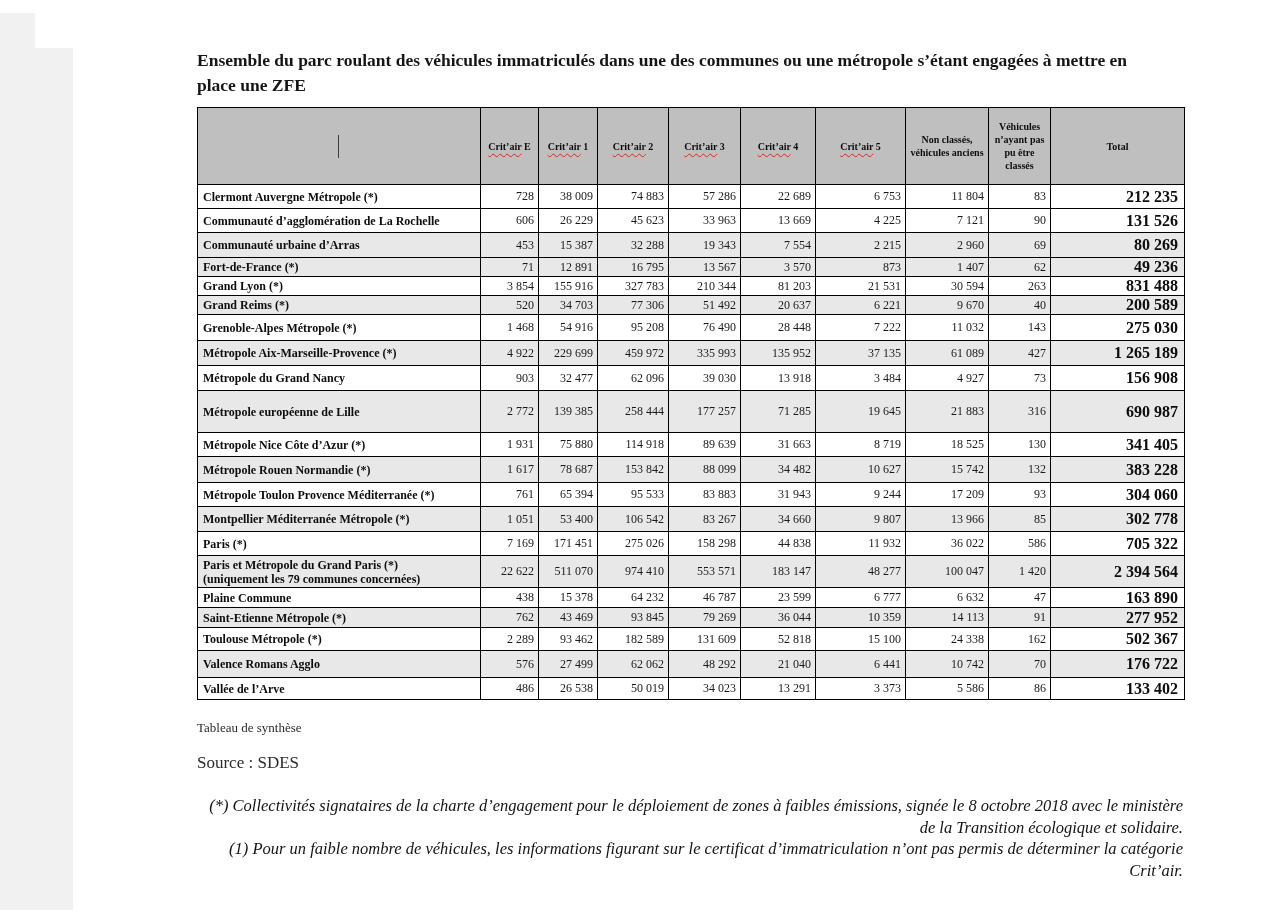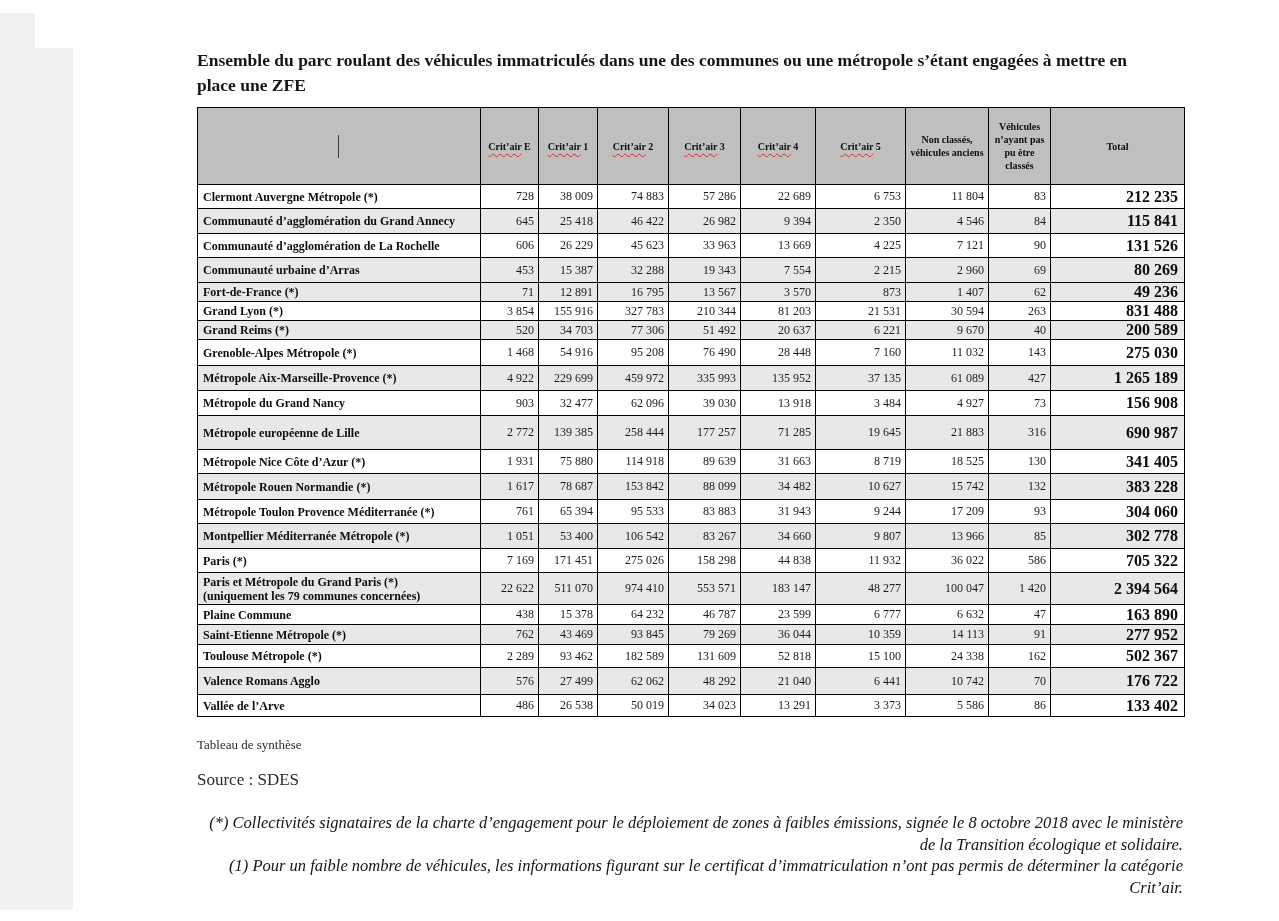--- a/index.html
+++ b/index.html
@@ -75,32 +75,20 @@
           <td class="num">728</td>
           <td class="num">38 009</td>
           <td class="num">74 883</td>
           <td class="num">57 286</td>
           <td class="num">22 689</td>
           <td class="num">6 753</td>
           <td class="num">11 804</td>
           <td class="num">83</td>
           <td class="tot">212 235</td>
         </tr>
-        <tr class="alt" style="height: 25px;">
-          <td class="lbl">Communauté d’agglomération du Grand Annecy</td>
-          <td class="num">645</td>
-          <td class="num">25 418</td>
-          <td class="num">46 422</td>
-          <td class="num">26 982</td>
-          <td class="num">9 394</td>
-          <td class="num">2 350</td>
-          <td class="num">4 546</td>
-          <td class="num">84</td>
-          <td class="tot">115 841</td>
-        </tr>
         <tr style="height: 24px;">
           <td class="lbl">Communauté d’agglomération de La Rochelle</td>
           <td class="num">606</td>
           <td class="num">26 229</td>
           <td class="num">45 623</td>
           <td class="num">33 963</td>
           <td class="num">13 669</td>
           <td class="num">4 225</td>
           <td class="num">7 121</td>
           <td class="num">90</td>
@@ -154,21 +142,21 @@
           <td class="num">40</td>
           <td class="tot">200 589</td>
         </tr>
         <tr style="height: 26px;">
           <td class="lbl">Grenoble-Alpes Métropole (*)</td>
           <td class="num">1 468</td>
           <td class="num">54 916</td>
           <td class="num">95 208</td>
           <td class="num">76 490</td>
           <td class="num">28 448</td>
-          <td class="num">7 160</td>
+          <td class="num">7 222</td>
           <td class="num">11 032</td>
           <td class="num">143</td>
           <td class="tot">275 030</td>
         </tr>
         <tr class="alt" style="height: 25px;">
           <td class="lbl">Métropole Aix-Marseille-Provence (*)</td>
           <td class="num">4 922</td>
           <td class="num">229 699</td>
           <td class="num">459 972</td>
           <td class="num">335 993</td>
@@ -183,21 +171,21 @@
           <td class="num">903</td>
           <td class="num">32 477</td>
           <td class="num">62 096</td>
           <td class="num">39 030</td>
           <td class="num">13 918</td>
           <td class="num">3 484</td>
           <td class="num">4 927</td>
           <td class="num">73</td>
           <td class="tot">156 908</td>
         </tr>
-        <tr class="alt" style="height: 34px;">
+        <tr class="alt" style="height: 42px;">
           <td class="lbl">Métropole européenne de Lille</td>
           <td class="num">2 772</td>
           <td class="num">139 385</td>
           <td class="num">258 444</td>
           <td class="num">177 257</td>
           <td class="num">71 285</td>
           <td class="num">19 645</td>
           <td class="num">21 883</td>
           <td class="num">316</td>
           <td class="tot">690 987</td>

